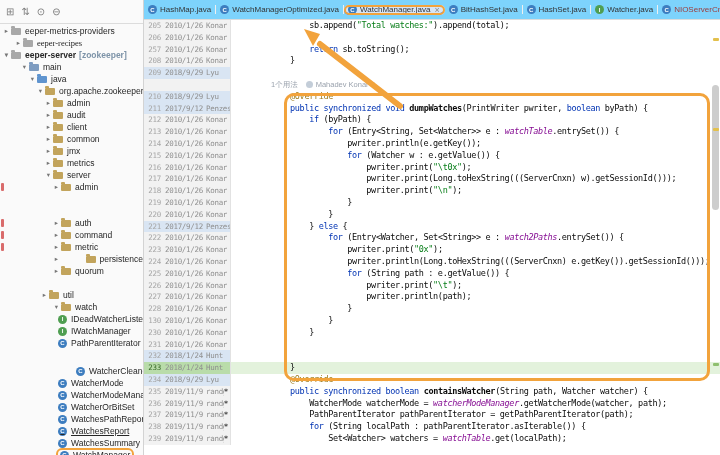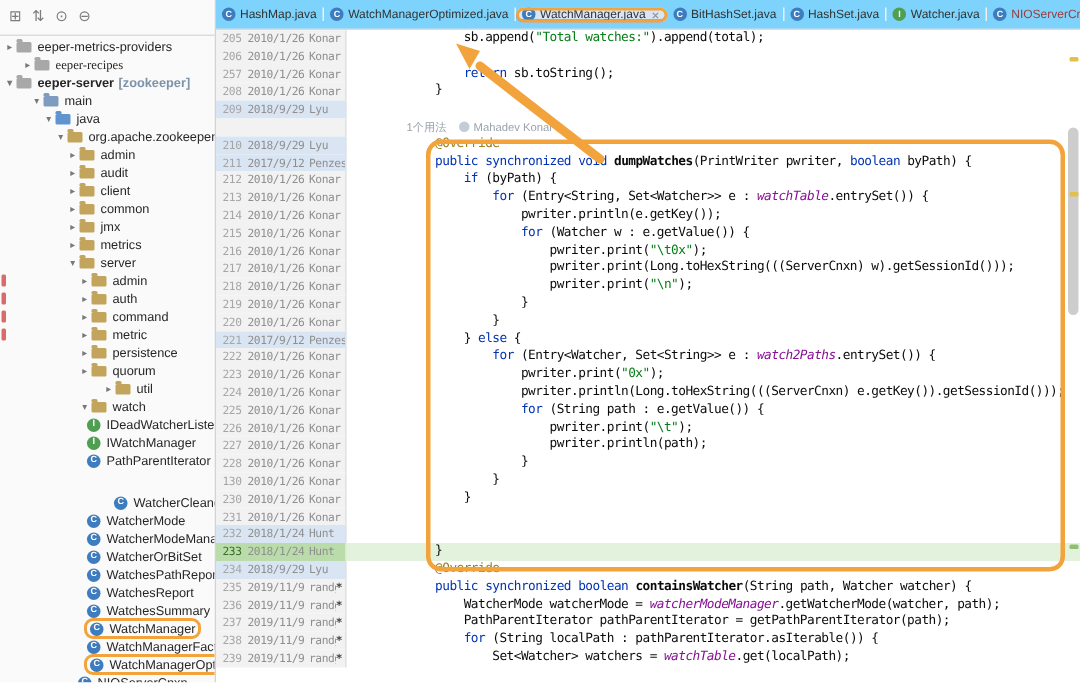--- a/index.html
+++ b/index.html
@@ -167,59 +167,59 @@
           </span>
         </div>
         <div class="trow" style="padding-left: 52px;">
           <span class="vmark"></span>
           <span class="arrow">▸</span>
           <span class="tcontent">
             <span class="fold package"></span>
             <span class="tlabel2">admin</span>
           </span>
         </div>
+        <div class="trow" style="padding-left: 52px; margin-top: 24px;">
+          <span class="vmark"></span>
+          <span class="arrow">▸</span>
+          <span class="tcontent">
+            <span class="fold package"></span>
+            <span class="tlabel2">auth</span>
+          </span>
+        </div>
         <div class="trow" style="padding-left: 52px;">
           <span class="vmark"></span>
           <span class="arrow">▸</span>
           <span class="tcontent">
             <span class="fold package"></span>
-            <span class="tlabel2">auth</span>
+            <span class="tlabel2">command</span>
           </span>
         </div>
         <div class="trow" style="padding-left: 52px;">
           <span class="vmark"></span>
           <span class="arrow">▸</span>
           <span class="tcontent">
             <span class="fold package"></span>
-            <span class="tlabel2">command</span>
+            <span class="tlabel2">metric</span>
+          </span>
+        </div>
+        <div class="trow" style="padding-left: 52px; justify-content: space-between;">
+          <span class="arrow">▸</span>
+          <span class="tcontent">
+            <span class="fold package"></span>
+            <span class="tlabel2">persistence</span>
           </span>
         </div>
         <div class="trow" style="padding-left: 52px;">
-          <span class="vmark"></span>
-          <span class="arrow">▸</span>
-          <span class="tcontent">
-            <span class="fold package"></span>
-            <span class="tlabel2">metric</span>
-          </span>
-        </div>
-        <div class="trow" style="padding-left: 52px;">
-          <span class="arrow">▸</span>
-          <span class="tcontent">
-            <span class="fold package"></span>
-            <span class="tlabel2">persistence</span>
-          </span>
-        </div>
-        <div class="trow" style="padding-left: 52px;">
           <span class="arrow">▸</span>
           <span class="tcontent">
             <span class="fold package"></span>
             <span class="tlabel2">quorum</span>
           </span>
         </div>
-        <div class="trow" style="padding-left: 68px;">
+        <div class="trow" style="padding-left: 40px; margin-top: 12px;">
           <span class="arrow">▸</span>
           <span class="tcontent">
             <span class="fold package"></span>
             <span class="tlabel2">util</span>
           </span>
         </div>
         <div class="trow" style="padding-left: 52px;">
           <span class="arrow">▾</span>
           <span class="tcontent">
             <span class="fold package"></span>
@@ -275,21 +275,21 @@
             <span class="tlabel2">WatcherOrBitSet</span>
           </span>
         </div>
         <div class="trow" style="padding-left: 58px;">
           <span class="arrow" style="width: 0px;"></span>
           <span class="tcontent">
             <span class="ficon class">C</span>
             <span class="tlabel2">WatchesPathReport</span>
           </span>
         </div>
-        <div class="trow" style="padding-left: 58px;">
+        <div class="trow" style="padding-left: 58px; text-decoration: underline;">
           <span class="arrow" style="width: 0px;"></span>
           <span class="tcontent">
             <span class="ficon class">C</span>
             <span class="tlabel2">WatchesReport</span>
           </span>
         </div>
         <div class="trow" style="padding-left: 58px;">
           <span class="arrow" style="width: 0px;"></span>
           <span class="tcontent">
             <span class="ficon class">C</span>

